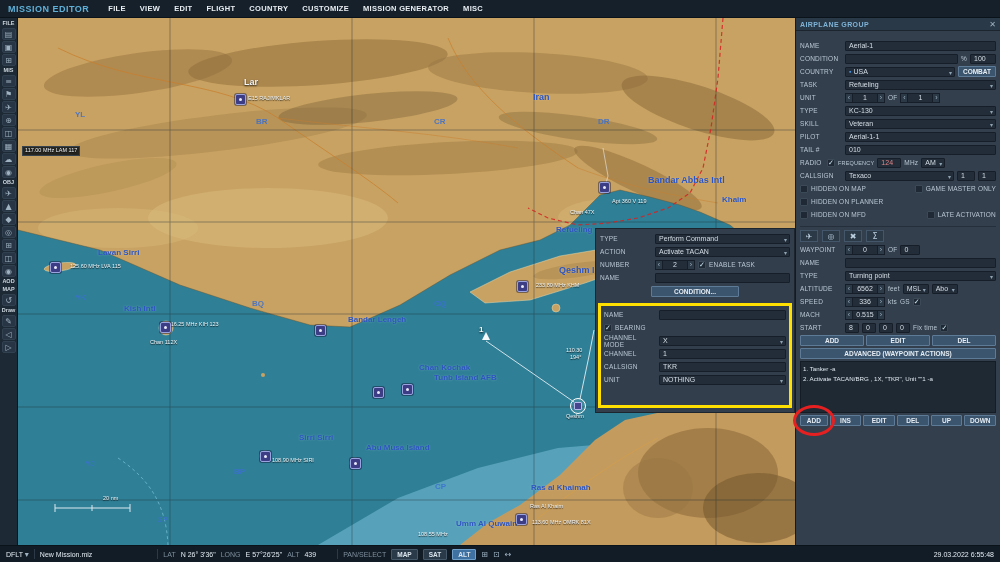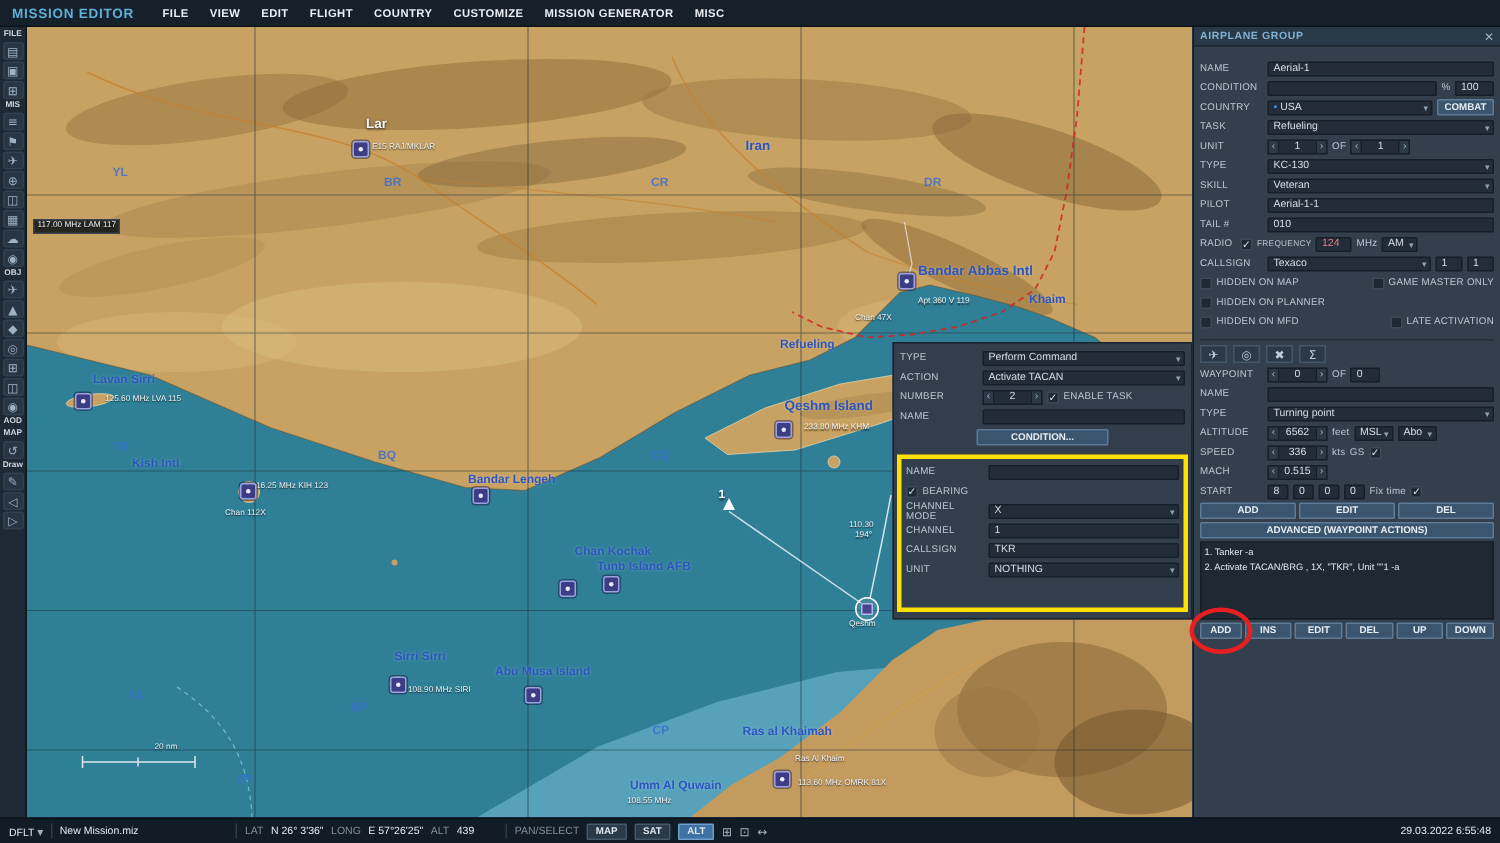--- a/index.html
+++ b/index.html
@@ -17,21 +17,21 @@
     border-right:1px solid #0e161e; display:flex; flex-direction:column; align-items:center;
     padding-top:2px; gap:1px; z-index:25; }
   .sb-label { color:#cfd8e0; font-size:5.5px; font-weight:bold; line-height:7px; }
   .sb-icon { width:14px; height:12px; color:#9fb2c2; font-size:8px; line-height:11px; text-align:center;
     background:#273544; border:1px solid #31414f; border-radius:2px; font-family:"DejaVu Sans",sans-serif; }
 
   
   .map { position:absolute; left:18px; top:18px; width:777px; height:527px; background:#2f8097; overflow:hidden; }
   .map svg { position:absolute; left:0; top:0; }
   .ml { position:absolute; font-size:8px; line-height:1; white-space:nowrap; z-index:5; }
-  .ml.blue { color:#2c55c0; font-weight:bold; text-shadow:0 0 2px rgba(255,255,255,.3); }
+  .ml.blue { color:#2c55c0; font-weight:bold; text-shadow:0 0 2px rgba(255,255,255,.3);margin-left:36px; }
   .ml.big { font-size:9px; }
   .ml.white { color:#f2f5f7; font-weight:bold; text-shadow:0 1px 2px rgba(0,0,0,.85); }
   .ml.tiny { font-size:5.5px; font-weight:normal; color:#eef3f6; text-shadow:0 1px 1px rgba(0,0,0,.75); }
   .ml.sector { color:#3a6fd0; font-weight:bold; opacity:.85; }
   .beacon-box { background:rgba(10,16,22,.85); border:1px solid #36424e; padding:1px 2px; }
   .apt { position:absolute; width:11px; height:11px; border-radius:2px; background:#3d3d85;
     border:1px solid #9aa2e0; box-shadow:0 0 0 1px rgba(15,15,50,.45); z-index:6; }
   .apt::after { content:""; position:absolute; left:3px; top:3px; width:3px; height:3px;
     border-radius:50%; background:#e8eaf8; }
   .unit-ring { position:absolute; width:16px; height:16px; border:1.5px solid #fff; border-radius:50%;
@@ -241,21 +241,21 @@
   <div class="ml blue" style="left:245px;top:416px">Sirri Sirri</div>
   <div class="ml blue" style="left:312px;top:426px">Abu Musa Island</div>
   <div class="ml blue" style="left:477px;top:466px">Ras al Khaimah</div>
   <div class="ml white tiny" style="left:512px;top:486px">Ras Al Khaim</div>
   <div class="ml blue" style="left:402px;top:502px">Umm Al Quwain</div>
   <div class="ml white tiny" style="left:548px;top:396px">Qeshm</div>
 
   <div class="ml sector" style="left:57px;top:93px">YL</div>
   <div class="ml sector" style="left:238px;top:100px">BR</div>
   <div class="ml sector" style="left:416px;top:100px">CR</div>
-  <div class="ml sector" style="left:598px;top:100px">DR</div>
+  <div class="ml sector" style="left:580px;top:100px">DR</div>
   <div class="ml sector" style="left:57px;top:276px">YK</div>
   <div class="ml sector" style="left:234px;top:282px">BQ</div>
   <div class="ml sector" style="left:416px;top:282px">CQ</div>
   <div class="ml sector" style="left:67px;top:442px">YJ</div>
   <div class="ml sector" style="left:216px;top:450px">BP</div>
   <div class="ml sector" style="left:417px;top:465px">CP</div>
   <div class="ml sector" style="left:140px;top:498px">2P</div>
 
   <div class="ml tiny beacon-box" style="left:4px;top:128px">117.00 MHz LAM 117</div>
   <div class="ml tiny" style="left:230px;top:78px">E15 RAJ/MKLAR</div>

